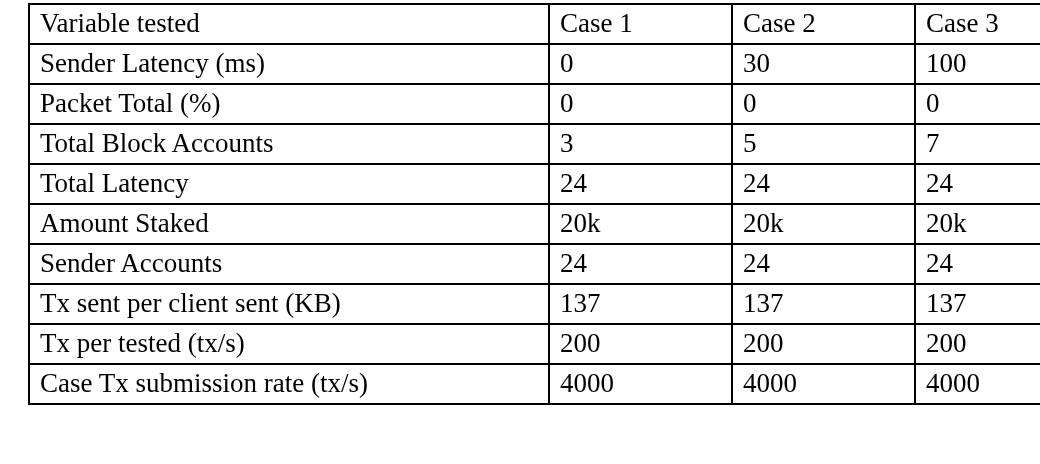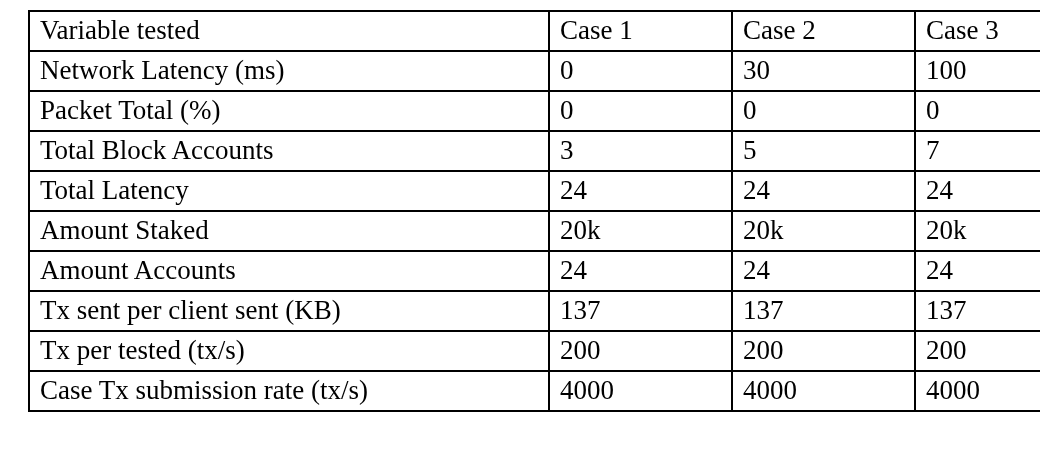--- a/index.html
+++ b/index.html
@@ -9,21 +9,21 @@
   }
   body {
     width: 1040px;
     height: 464px;
     font-family: "Liberation Serif", serif;
     color: #000000;
     overflow: hidden;
   }
   .table-wrap {
     box-sizing: border-box;
-    padding: 10px 22px 10px 28px;
+    padding: 3px 22px 10px 28px;
     width: 1040px;
     height: 464px;
   }
   table.data-table {
     border-collapse: collapse;
     width: 990px;
     table-layout: fixed;
     background: #ffffff;
   }
   table.data-table td {
@@ -48,21 +48,21 @@
 <div class="table-wrap">
   <table class="data-table">
     <tbody>
       <tr>
         <td class="label-cell">Variable tested</td>
         <td class="value-cell">Case 1</td>
         <td class="value-cell">Case 2</td>
         <td class="value-cell">Case 3</td>
       </tr>
       <tr>
-        <td class="label-cell">Network Latency (ms)</td>
+        <td class="label-cell">Sender Latency (ms)</td>
         <td class="value-cell">0</td>
         <td class="value-cell">30</td>
         <td class="value-cell">100</td>
       </tr>
       <tr>
         <td class="label-cell">Packet Total (%)</td>
         <td class="value-cell">0</td>
         <td class="value-cell">0</td>
         <td class="value-cell">0</td>
       </tr>
@@ -78,21 +78,21 @@
         <td class="value-cell">24</td>
         <td class="value-cell">24</td>
       </tr>
       <tr>
         <td class="label-cell">Amount Staked</td>
         <td class="value-cell">20k</td>
         <td class="value-cell">20k</td>
         <td class="value-cell">20k</td>
       </tr>
       <tr>
-        <td class="label-cell">Amount Accounts</td>
+        <td class="label-cell">Sender Accounts</td>
         <td class="value-cell">24</td>
         <td class="value-cell">24</td>
         <td class="value-cell">24</td>
       </tr>
       <tr>
         <td class="label-cell">Tx sent per client sent (KB)</td>
         <td class="value-cell">137</td>
         <td class="value-cell">137</td>
         <td class="value-cell">137</td>
       </tr>

